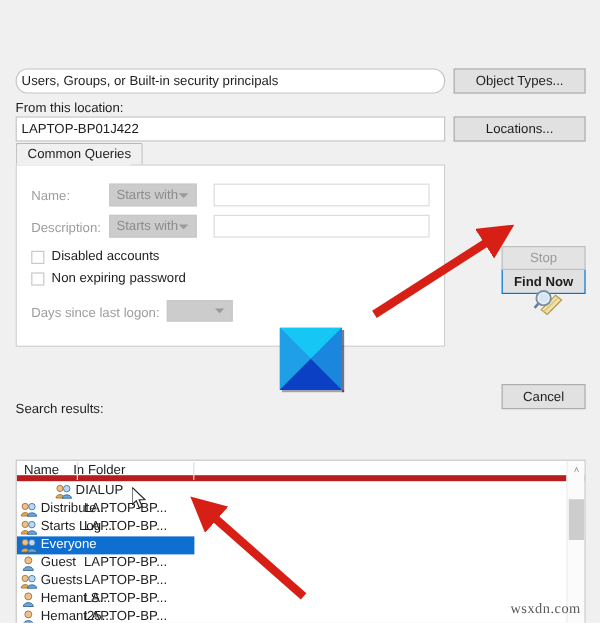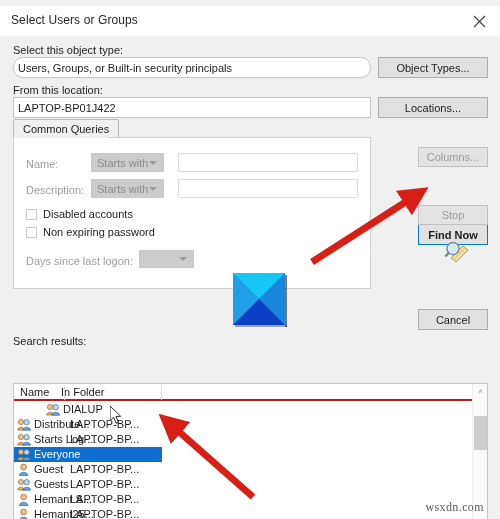--- a/index.html
+++ b/index.html
@@ -87,21 +87,21 @@
     width:11px;height:11px;border:1px solid #c9c9c9;background:#ffffff;box-sizing:border-box;
     margin-right:6px;
   }
   .cbrow span{font-size:11px;color:#1d1d1d;white-space:nowrap;}
   .listbox{
     position:absolute;left:13px;top:347px;width:475px;height:172px;
     background:#ffffff;border:1px solid #c4c4c4;box-sizing:border-box;overflow:hidden;
   }
   .lhead{
     position:absolute;left:0;top:0;width:100%;height:17px;background:#ffffff;
-    border-bottom:2px solid #b91c1c;box-sizing:border-box;
+    border-bottom:5px solid #b91c1c;box-sizing:border-box;
   }
   .lhead .hc{position:absolute;top:2px;font-size:11px;color:#1d1d1d;white-space:nowrap;}
   .hsep{position:absolute;top:1px;width:1px;height:15px;background:#dedede;}
 
   .lrow{
     position:absolute;left:0;width:455px;height:15px;
     font-size:11px;color:#1d1d1d;white-space:nowrap;
   }
   .lrow.sel{background:#0f6fd0;color:#ffffff;width:148px;}
   .lrow .nm{position:absolute;left:20px;top:1px;}
@@ -132,33 +132,23 @@
 
   .arrows{position:absolute;left:0;top:0;width:500px;height:519px;pointer-events:none;}
 </style>
 </head>
 <body>
 
 <div class="page-backdrop"></div>
 
 <div class="dialog">
 
-  <div class="titlebar">
-    <div class="title">Select Users or Groups</div>
-    <div class="closebtn">
-      <svg width="13" height="13" viewBox="0 0 13 13">
-        <line x1="1" y1="1" x2="12" y2="12" stroke="#3c3c3c" stroke-width="1.1"></line>
-        <line x1="12" y1="1" x2="1" y2="12" stroke="#3c3c3c" stroke-width="1.1"></line>
-      </svg>
-    </div>
-  </div>
 
   <div class="body">
 
-    <div class="lbl" style="left:13px;top:8px;">Select this object type:</div>
     <div class="txtbox" style="left:13px;top:21px;width:358px;height:21px;border-radius:10px;">Users, Groups, or Built-in security principals</div>
     <div class="btn" style="left:378px;top:21px;width:110px;height:21px;">Object Types...</div>
 
     <div class="lbl" style="left:13px;top:48px;">From this location:</div>
     <div class="txtbox" style="left:13px;top:61px;width:358px;height:21px;">LAPTOP-BP01J422</div>
     <div class="btn" style="left:378px;top:61px;width:110px;height:21px;">Locations...</div>
 
     <div class="tabstrip">
       <div class="tab">Common Queries</div>
     </div>
@@ -188,35 +178,34 @@
       <i class="cbox"></i>
       <span>Non expiring password</span>
     </div>
 
     <div class="lbl gray" style="left:26px;top:219px;">Days since last logon:</div>
     <div class="combo" style="left:139px;top:214px;width:55px;height:18px;">
       <span></span>
       <i class="chev"></i>
     </div>
 
-    <div class="btn disabled" style="left:418px;top:111px;width:70px;height:20px;">Columns...</div>
     <div class="btn strong primary" style="left:418px;top:140px;width:70px;height:21px;margin-top:48px;">Find Now</div>
     <div class="btn disabled" style="left:418px;top:169px;width:70px;height:20px;">Stop</div>
 
     <div style="position:absolute;left:444px;top:204px;width:26px;height:24px;">
       <svg width="26" height="24" viewBox="0 0 26 24">
         <path d="M7 18 L19 6 L24 10 L12 22 Z" fill="#f0e0a8" stroke="#b09a40" stroke-width="1"></path>
         <path d="M9 20 L21 8" stroke="#d8c070" stroke-width="1"></path>
         <circle cx="9" cy="8.5" r="6" fill="#e9f2f8" stroke="#7a8fa6" stroke-width="1.6"></circle>
         <circle cx="9" cy="8.5" r="4" fill="#cfe2f0" opacity="0.75"></circle>
         <line x1="4.6" y1="13" x2="1.5" y2="16.5" stroke="#6b7f96" stroke-width="2.2"></line>
       </svg>
     </div>
 
-    <div class="btn" style="left:418px;top:273px;width:70px;height:21px;">Cancel</div>
+    <div class="btn" style="left:418px;top:284px;width:70px;height:21px;">Cancel</div>
 
     <div class="lbl" style="left:13px;top:299px;">Search results:</div>
 
     <div class="listbox">
 
       <div class="lhead">
         <div class="hc" style="left:6px;">Name</div>
         <div class="hc" style="left:47px;">In Folder</div>
         <div class="hsep" style="left:50px;"></div>
         <div class="hsep" style="left:147px;"></div>

